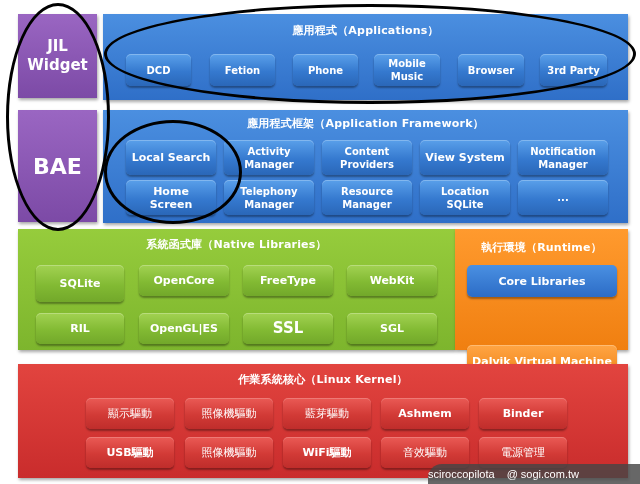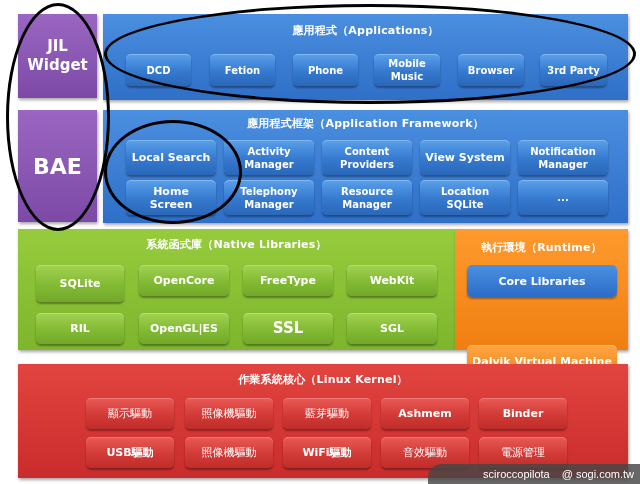--- a/index.html
+++ b/index.html
@@ -11,21 +11,21 @@
   .orange-panel{background:linear-gradient(180deg,#ff9a2e 0%,#f07f10 100%);box-shadow:1px 2px 3px rgba(0,0,0,.35);}
   .red-panel{background:linear-gradient(180deg,#e2443f 0%,#c92c2c 100%);box-shadow:1px 2px 3px rgba(0,0,0,.35);}
   .ptitle{position:absolute;left:0;right:0;text-align:center;color:#fff;font-size:11px;font-weight:bold;letter-spacing:.2px;}
   .btn{position:absolute;box-sizing:border-box;border-radius:5px;color:#fff;font-size:10px;font-weight:bold;display:flex;align-items:center;justify-content:center;text-align:center;line-height:13px;}
   .btn.blue{background:linear-gradient(180deg,#5aa0ea 0%,#3579cf 55%,#2a67b8 100%);box-shadow:0 2px 2px rgba(0,0,0,.35), inset 0 1px 0 rgba(255,255,255,.25);}
   .btn.green{background:linear-gradient(180deg,#a2d252 0%,#82ba33 55%,#72a82a 100%);box-shadow:0 2px 2px rgba(0,0,0,.35), inset 0 1px 0 rgba(255,255,255,.25);}
   .btn.red{background:linear-gradient(180deg,#ea5a55 0%,#d23a36 55%,#bf2d2b 100%);box-shadow:0 2px 2px rgba(0,0,0,.35), inset 0 1px 0 rgba(255,255,255,.2);}
   .btn.coreblue{background:linear-gradient(180deg,#4a90e2 0%,#2c6cc6 100%);box-shadow:0 2px 2px rgba(0,0,0,.35);}
   .btn.orange{background:linear-gradient(180deg,#ffa544 0%,#f08418 100%);box-shadow:0 2px 2px rgba(0,0,0,.35), inset 0 1px 0 rgba(255,255,255,.25);margin-top:32px;}
   .ellipse{position:absolute;border:3px solid #000;border-radius:50%;box-sizing:border-box;pointer-events:none;}
-  .watermark{position:absolute;right:0;bottom:0;width:212px;height:20px;background:rgba(70,70,70,.82);border-top-left-radius:14px;color:#fff;font-size:11px;font-family:"Liberation Sans",sans-serif;display:flex;align-items:center;justify-content:flex-end;padding-right:6px;box-sizing:border-box;gap:12px;}
+  .watermark{position:absolute;right:0;bottom:0;width:212px;height:20px;background:rgba(70,70,70,.82);border-top-left-radius:14px;color:#fff;font-size:11px;font-family:"Liberation Sans",sans-serif;display:flex;align-items:center;justify-content:flex-start;padding-right:6px;box-sizing:border-box;gap:12px;}
 </style>
 </head>
 <body>
 
 <div class="panel purple" style="left:18px;top:14px;width:79px;height:84px;font-size:15px;line-height:19px;white-space:pre-line;">JIL
 Widget</div>
 <div class="panel purple" style="left:18px;top:110px;width:79px;height:112px;font-size:22px;">BAE</div>
 
 <div class="panel blue-panel" style="left:103px;top:14px;width:525px;height:86px;">
   <div class="ptitle" style="top:9px;">應用程式（Applications）</div>

